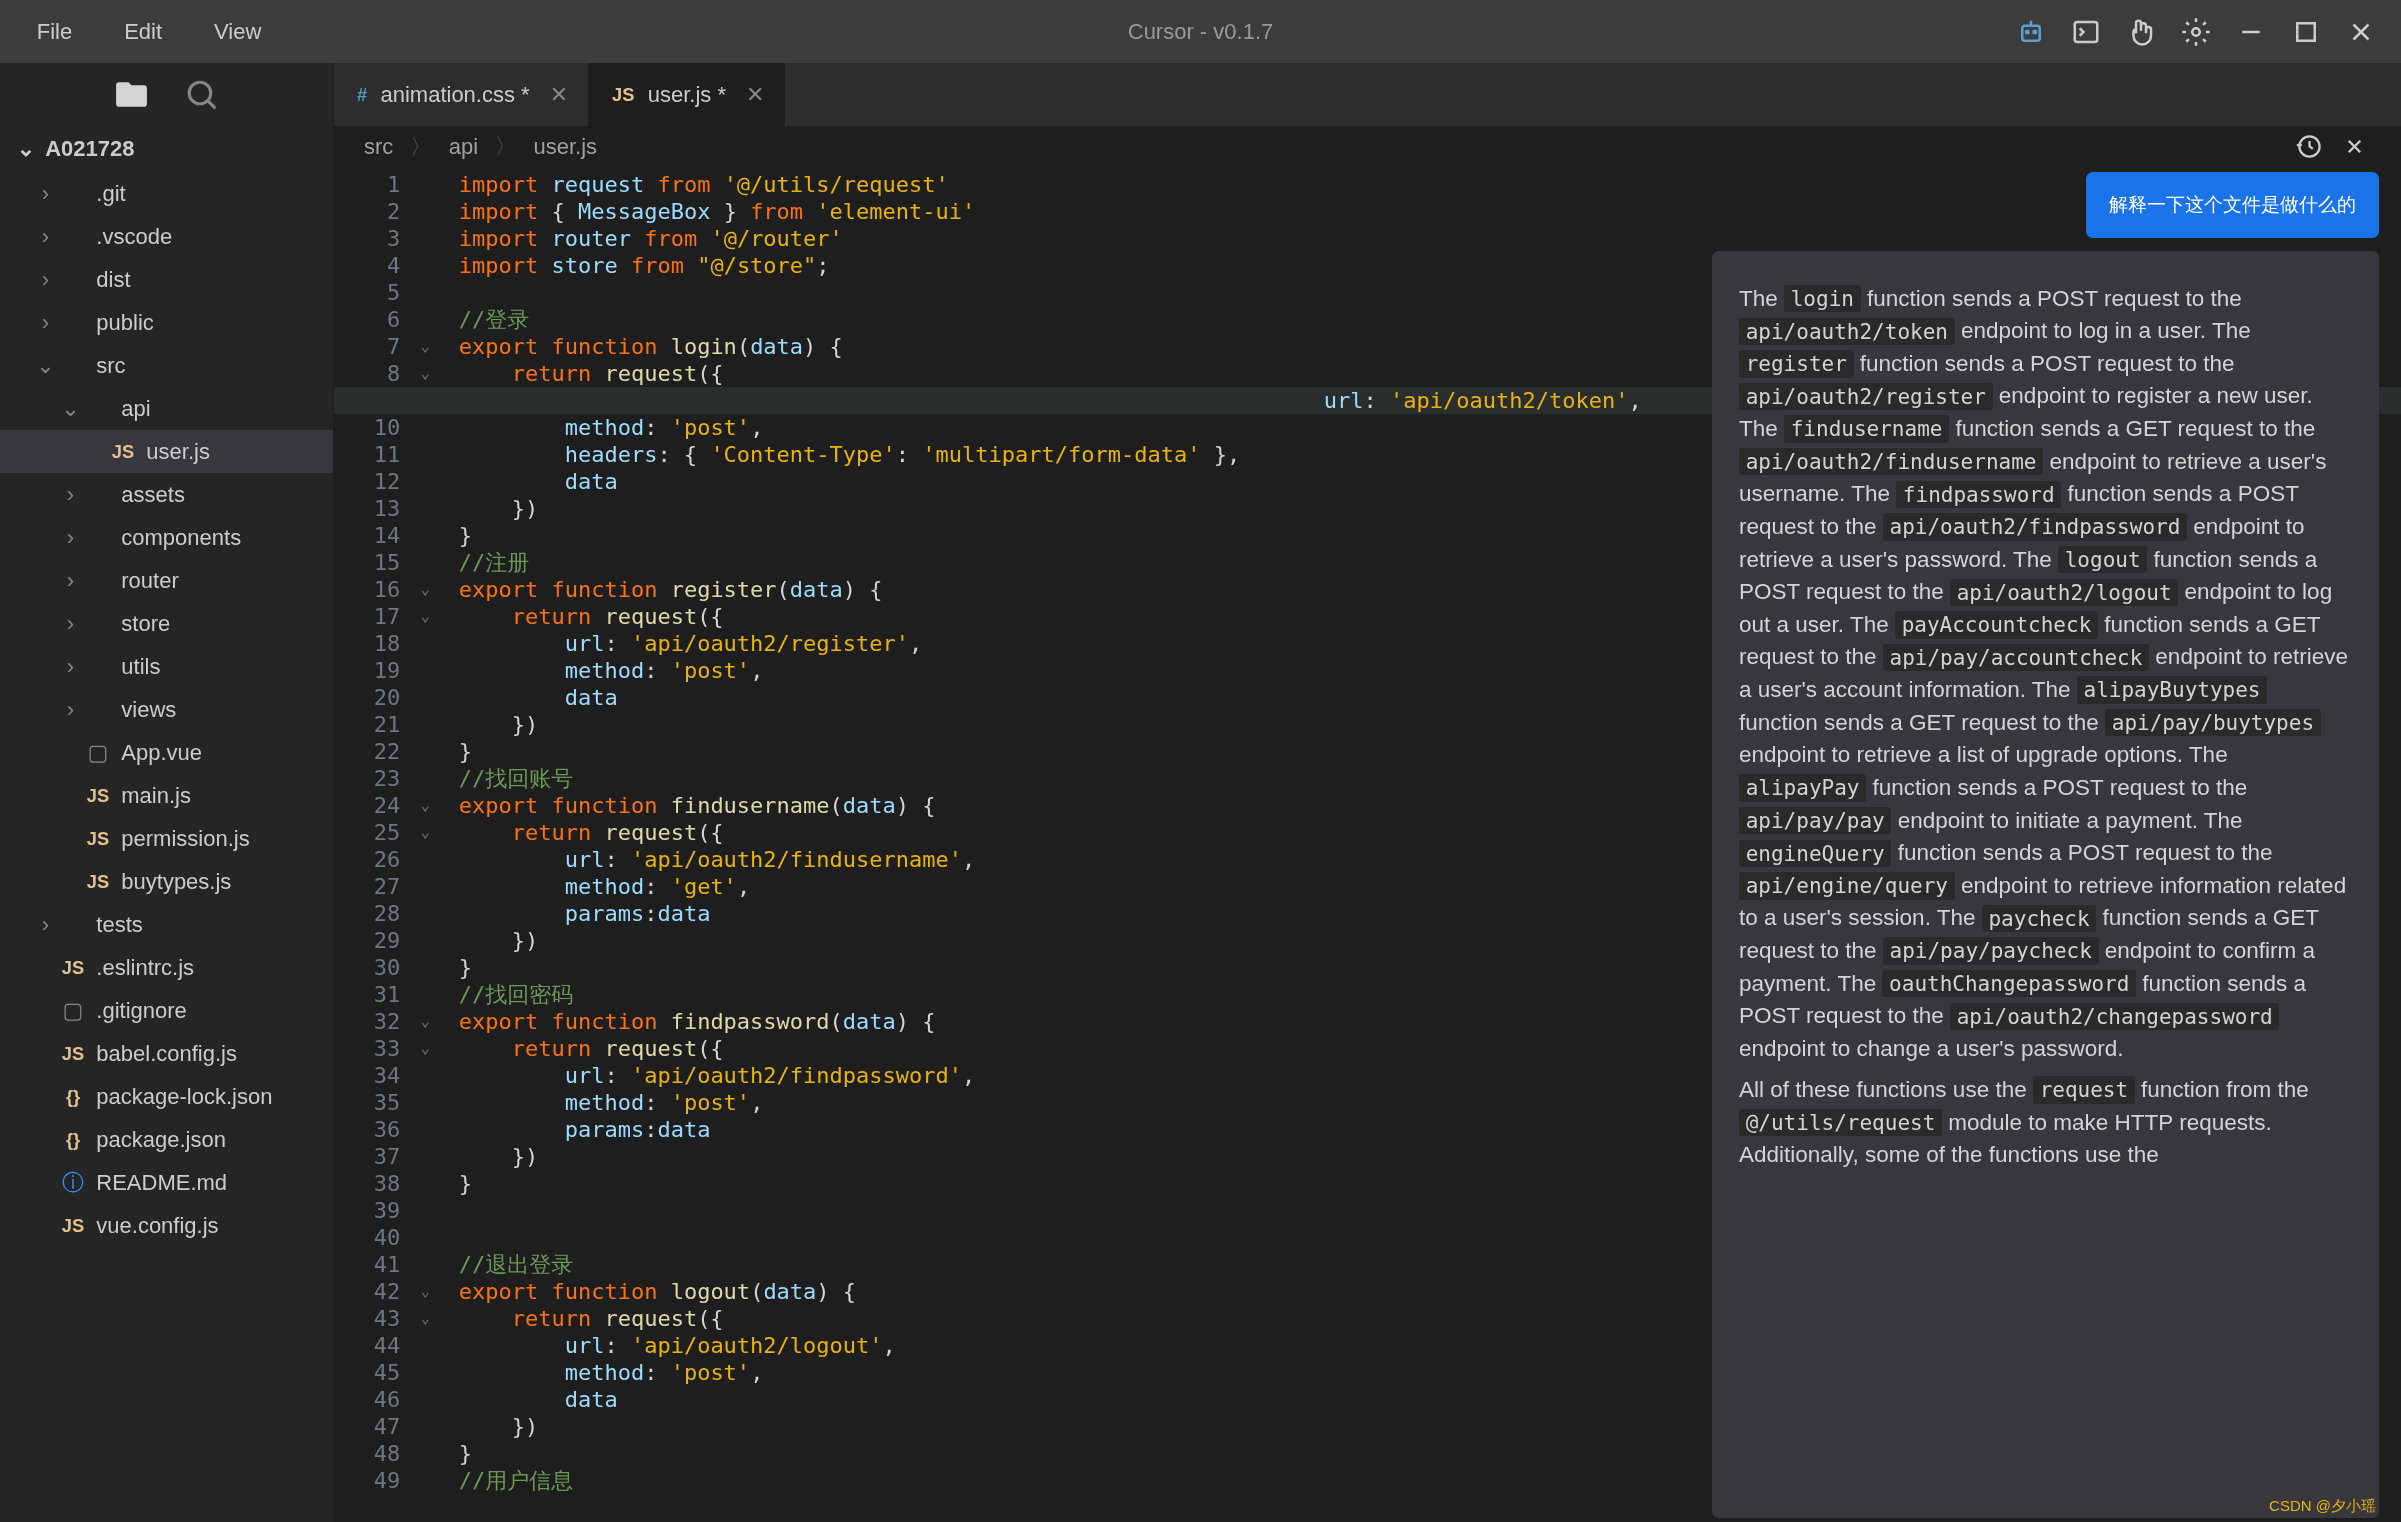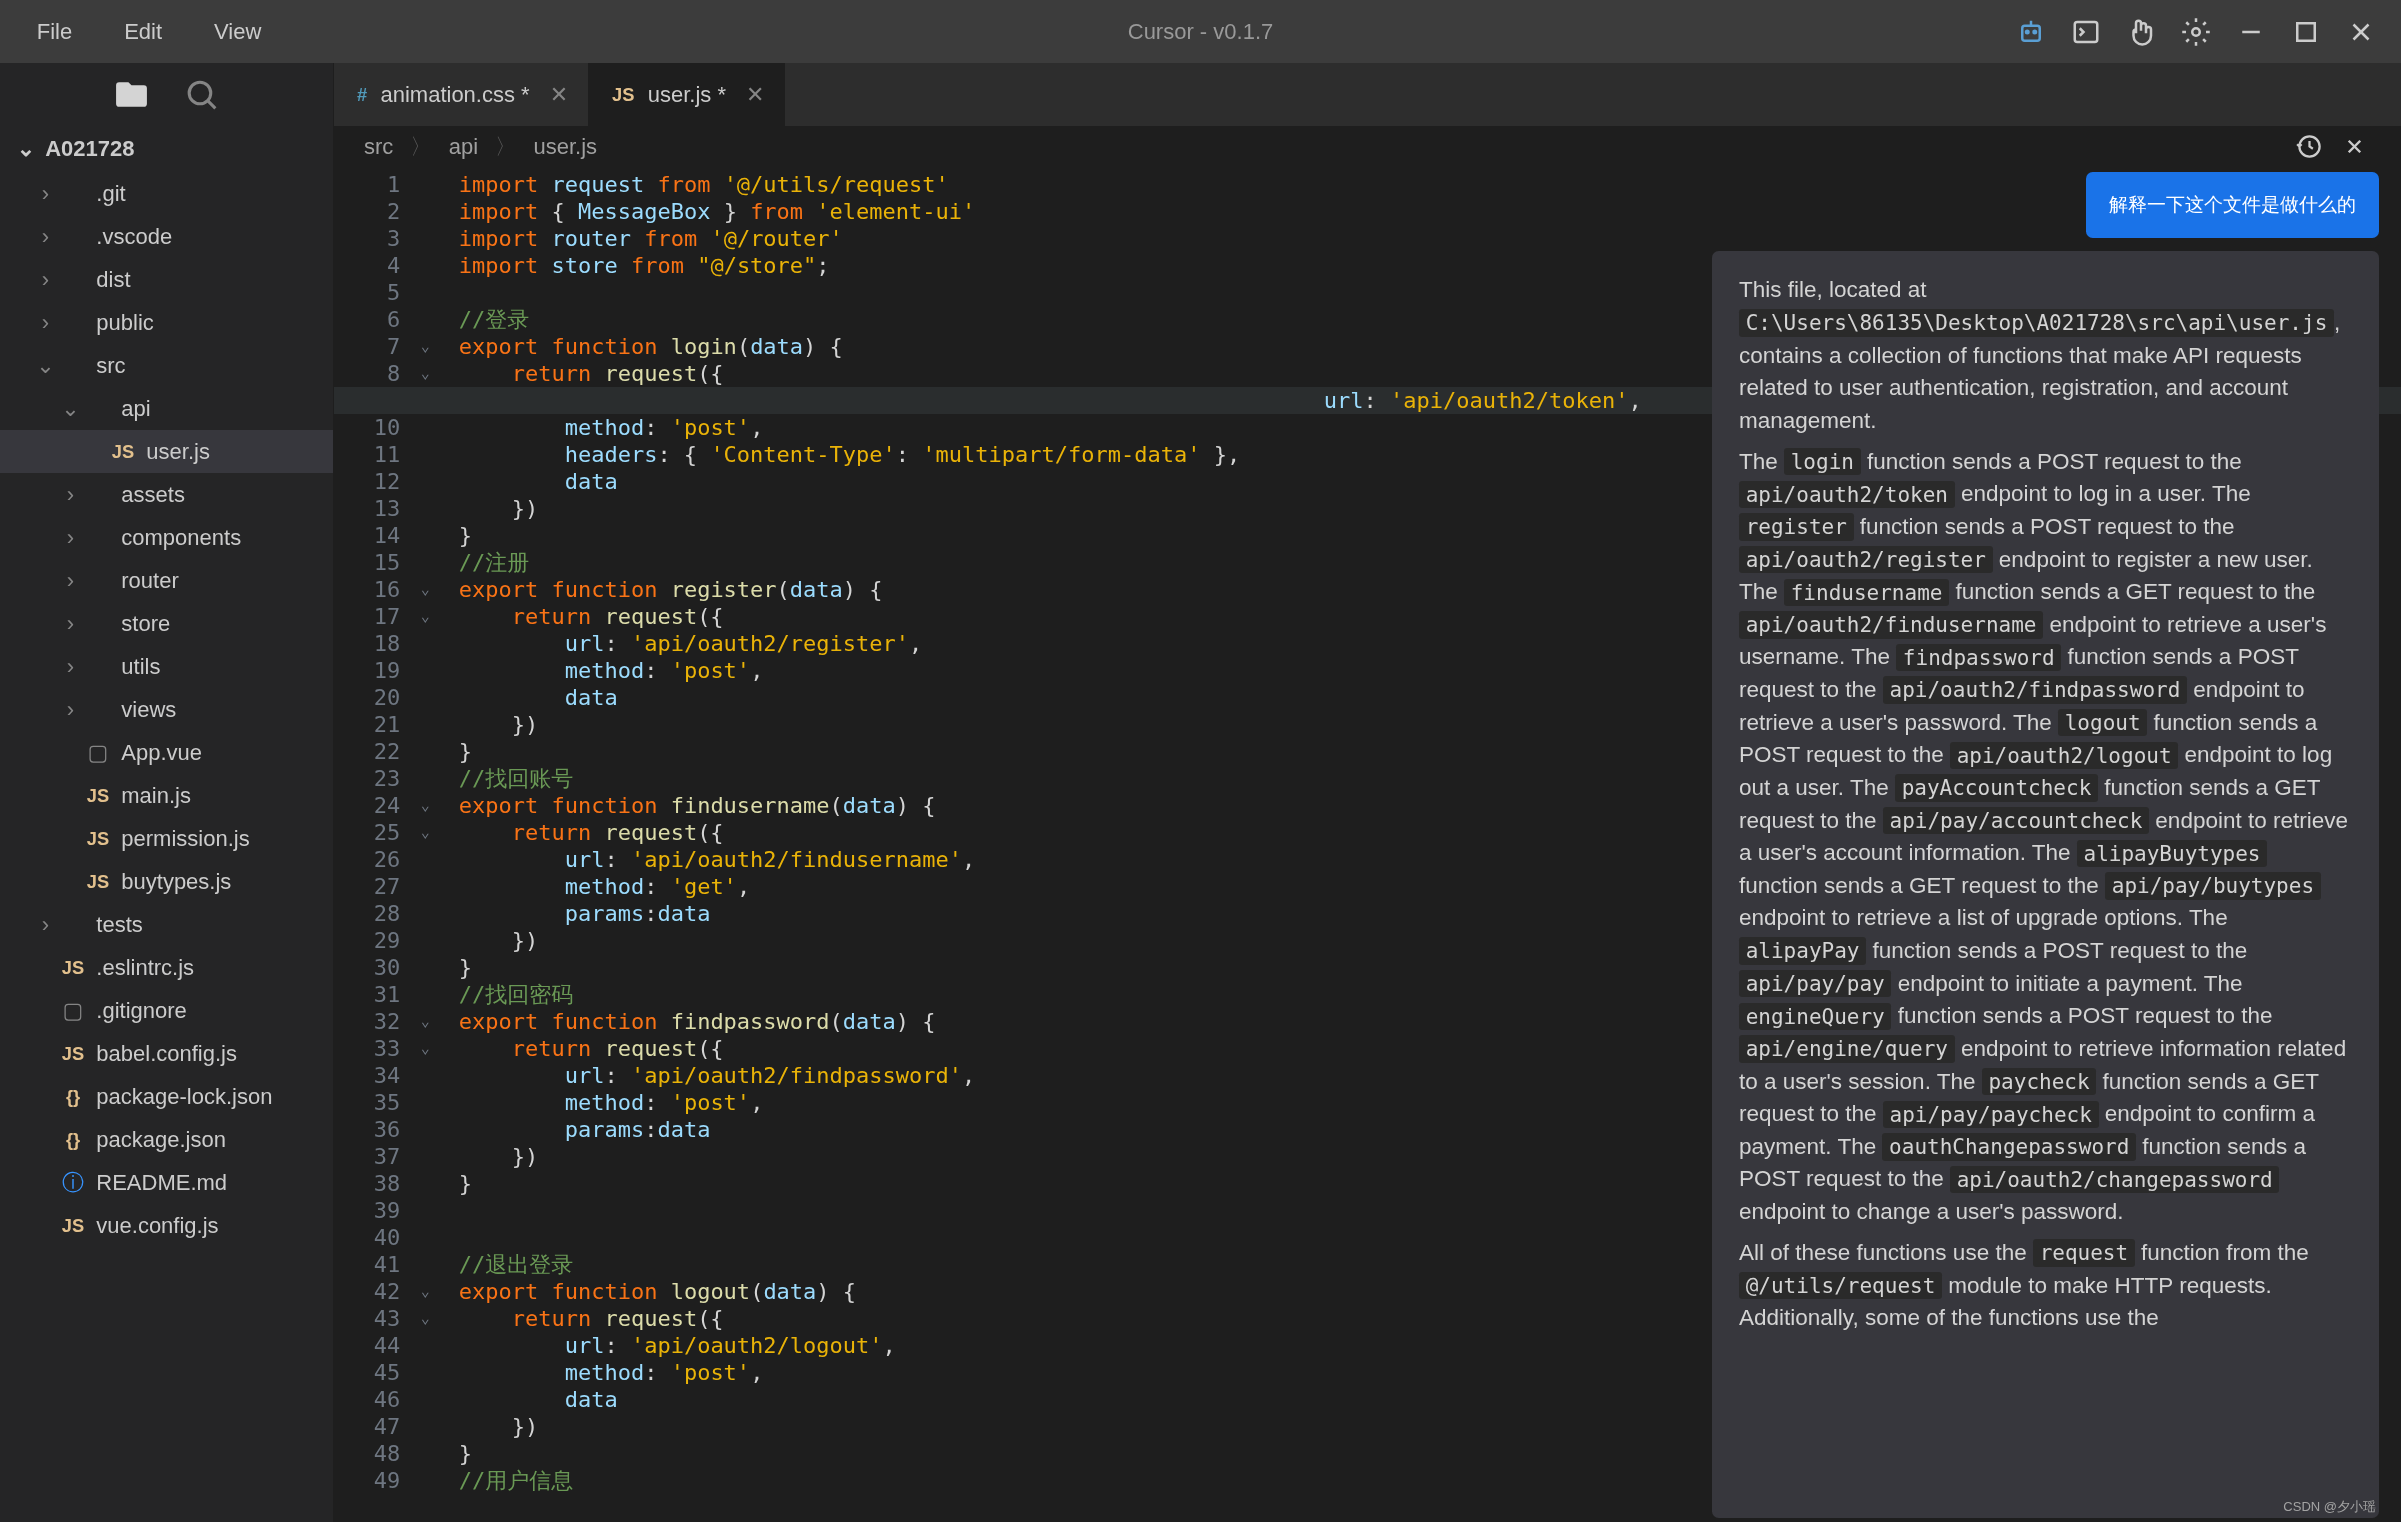--- a/index.html
+++ b/index.html
@@ -66,21 +66,21 @@
 .pun { color: #d4d4d4; }
 
 
 .ai-panel { position: absolute; right: 22px; top: 57px; width: 667px; bottom: 5px; display: flex; flex-direction: column; pointer-events: none; }
 .ai-panel > * { pointer-events: auto; }
 .ai-header { height: 52px; display: flex; align-items: center; justify-content: flex-end; gap: 20px; padding-right: 13.3px; color: #cccccc; }
 .ai-prompt { background: #1a73e8; color: white; padding: 20px 23px; border-radius: 6.7px; margin-bottom: 13.3px; align-self: flex-end; font-size: 19px; margin-left: 25px; }
 .ai-response { background: #37373d; border-radius: 6.7px; padding: 23px 27px; font-size: 22.5px; line-height: 1.45; color: #d4d4d4; flex: 1; overflow: hidden; }
 .ai-response code { background: #2a2a2a; padding: 1.7px 6.7px; border-radius: 3.3px; font-family: Consolas, monospace; font-size: 21px; }
 
-.watermark { position: absolute; right: 25px; bottom: 6.7px; font-size: 13px; color: #a3a3a3; }
+.watermark { position: absolute; right: 25px; bottom: 6.7px; font-size: 15px; color: #eab308; }
 
 svg { width: 100%; height: 100%; }
 </style>
 </head>
 <body>
 
 <div class="titlebar">
   <div class="menu">
     <div class="menu-item">File</div>
     <div class="menu-item">Edit</div>
@@ -412,21 +412,20 @@
               <path d="M3 12a9 9 0 109-9 9 9 0 00-9 9zm0 0l-2-2m2 2l2-2"></path>
               <path d="M12 7v5l3 2"></path>
             </svg></div>
         <div style="width:23px;height:23px"><svg viewBox="0 0 24 24" stroke="currentColor" stroke-width="2.5">
               <line x1="6" y1="6" x2="18" y2="18"></line>
               <line x1="6" y1="18" x2="18" y2="6"></line>
             </svg></div>
       </div>
       <div class="ai-prompt">解释一下这个文件是做什么的</div>
       <div class="ai-response" id="airesponse">
-          <p>This file, located at <code>C:\Users\86135\Desktop\A021728\src\api\user.js</code>, contains a collection of functions that make API requests related to user authentication, registration, and account management.</p>
           <p style="margin-top:8.3px">The <code>login</code> function sends a POST request to the <code>api/oauth2/token</code> endpoint to log in a user. The <code>register</code> function sends a POST request to the <code>api/oauth2/register</code> endpoint to register a new user. The <code>findusername</code> function sends a GET request to the <code>api/oauth2/findusername</code> endpoint to retrieve a user's username. The <code>findpassword</code> function sends a POST request to the <code>api/oauth2/findpassword</code> endpoint to retrieve a user's password. The <code>logout</code> function sends a POST request to the <code>api/oauth2/logout</code> endpoint to log out a user. The <code>payAccountcheck</code> function sends a GET request to the <code>api/pay/accountcheck</code> endpoint to retrieve a user's account information. The <code>alipayBuytypes</code> function sends a GET request to the <code>api/pay/buytypes</code> endpoint to retrieve a list of upgrade options. The <code>alipayPay</code> function sends a POST request to the <code>api/pay/pay</code> endpoint to initiate a payment. The <code>engineQuery</code> function sends a POST request to the <code>api/engine/query</code> endpoint to retrieve information related to a user's session. The <code>paycheck</code> function sends a GET request to the <code>api/pay/paycheck</code> endpoint to confirm a payment. The <code>oauthChangepassword</code> function sends a POST request to the <code>api/oauth2/changepassword</code> endpoint to change a user's password.</p>
           <p style="margin-top:8.3px">All of these functions use the <code>request</code> function from the <code>@/utils/request</code> module to make HTTP requests. Additionally, some of the functions use the </p>
         </div>
     </div>
     <div class="watermark">CSDN @夕小瑶</div>
   </div>
 </div>
 
 
 </body></html>

